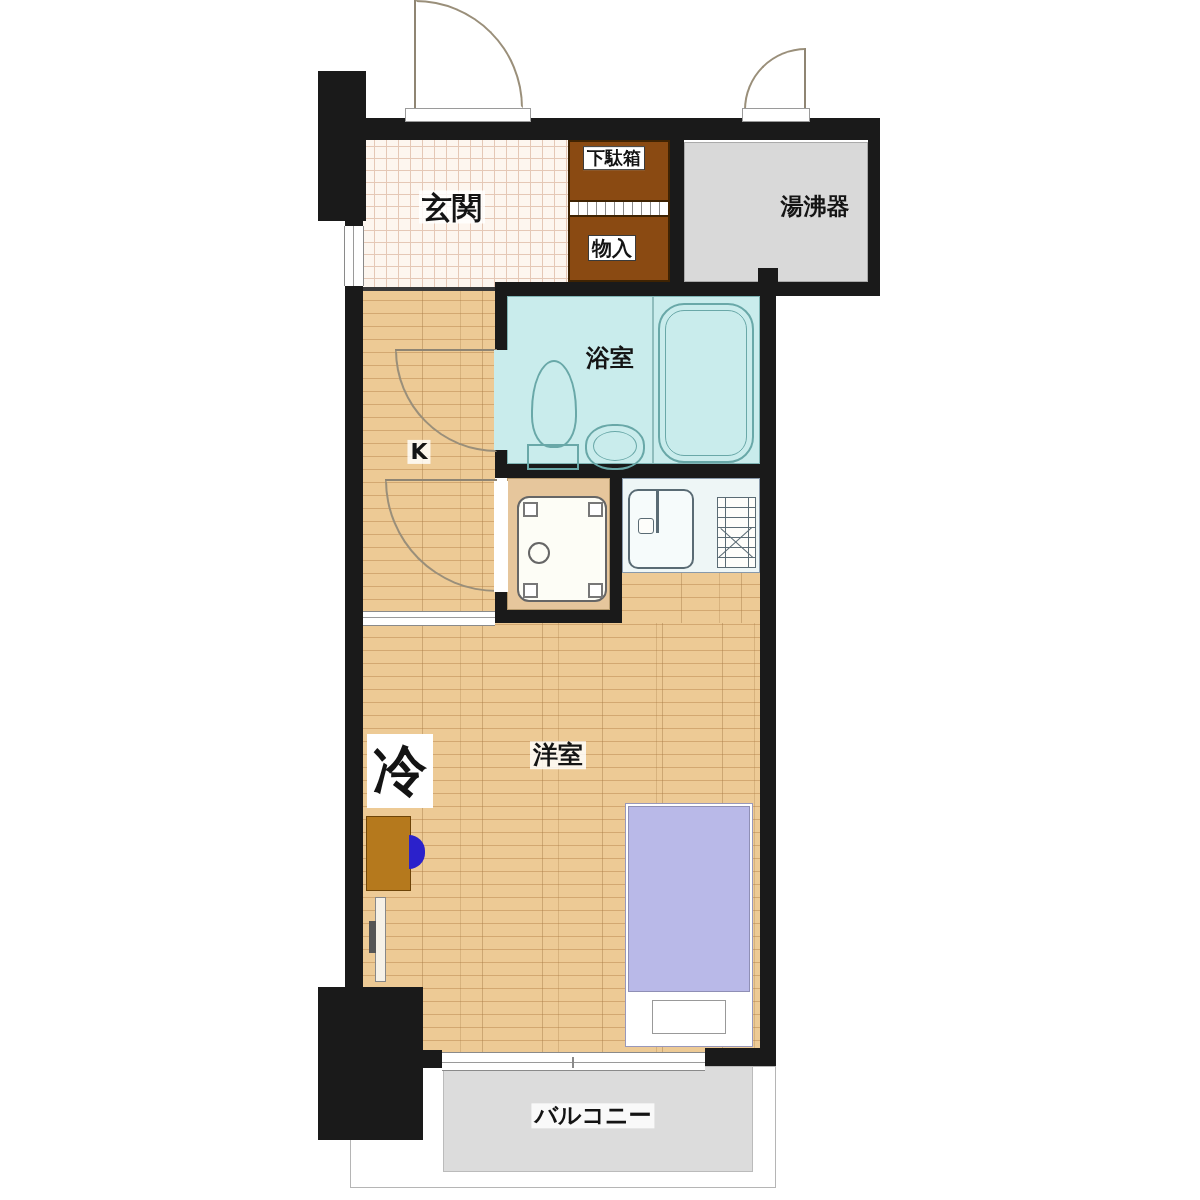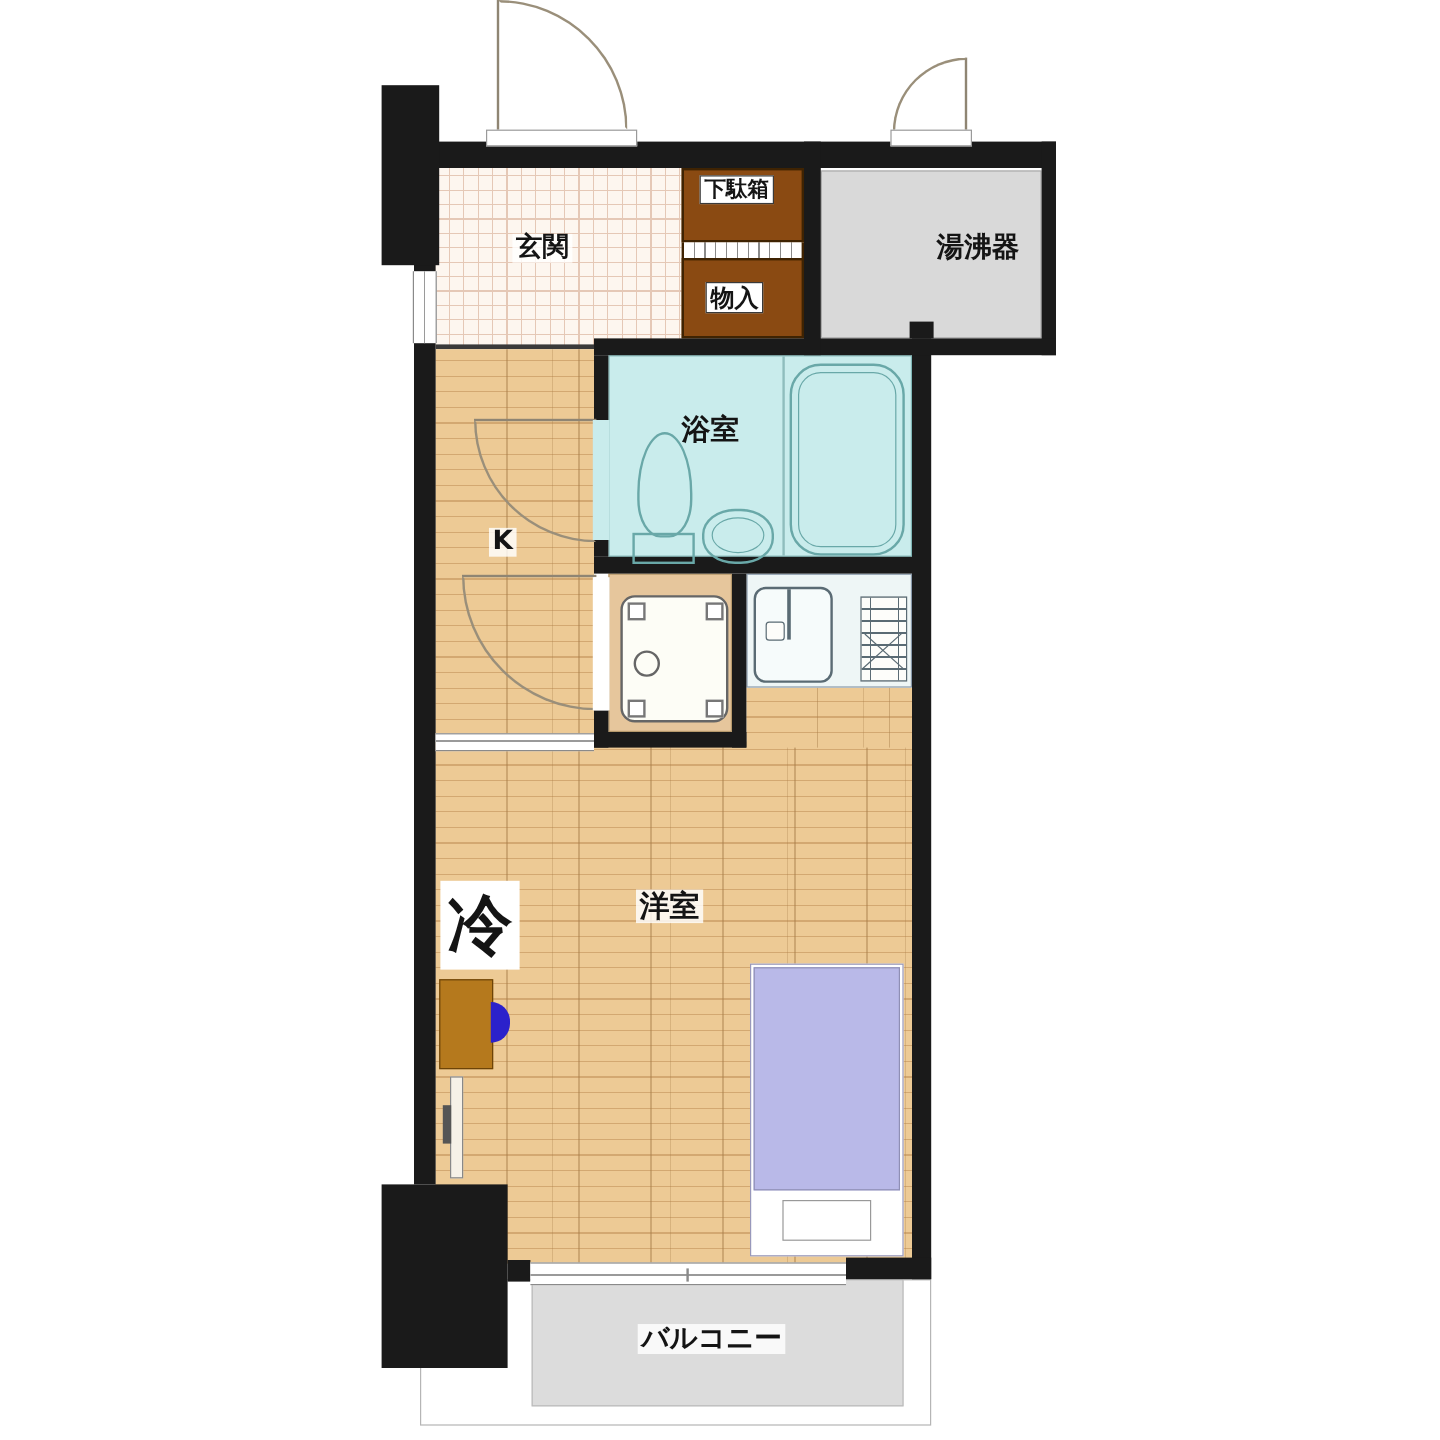--- a/index.html
+++ b/index.html
@@ -131,23 +131,23 @@
   <div class="abs" style="left:367px;top:734px;width:66px;height:74px;background:#ffffff;z-index:20;"></div>
   <div class="abs" style="left:366px;top:816px;width:45px;height:75px;background:#b5791d;border:1px solid #6d4408;z-index:20;"></div>
   <div class="abs" style="left:409px;top:835px;width:16px;height:34px;background:#2b21cb;border-radius:0 17px 17px 0;z-index:21;"></div>
   <div class="abs" style="left:375px;top:897px;width:11px;height:85px;background:#f6f1e7;border:1px solid #888;z-index:20;"></div>
   <div class="abs" style="left:369px;top:921px;width:7px;height:32px;background:#555;z-index:21;"></div>
   <div class="abs" style="left:625px;top:803px;width:128px;height:244px;background:#ffffff;border:1px solid #9898bb;z-index:20;">
     <div class="abs" style="left:2px;top:2px;width:122px;height:186px;background:#b9b9e8;border:1px solid #8f8fb5;"></div>
     <div class="abs" style="left:26px;top:196px;width:74px;height:34px;background:#ffffff;border:1px solid #999;"></div>
   </div>
 
-  <div class="lbl halo" style="left:452px;top:207px;font-size:22px;">玄関</div>
+  <div class="lbl halo" style="left:452px;top:207px;font-size:30px;">玄関</div>
   <div class="lbl boxed" style="left:614px;top:158px;font-size:18px;">下駄箱</div>
   <div class="lbl boxed" style="left:612px;top:248px;font-size:20px;">物入</div>
   <div class="lbl" style="left:815px;top:207px;font-size:23px;">湯沸器</div>
-  <div class="lbl" style="left:592px;top:358px;font-size:24px;">浴室</div>
+  <div class="lbl" style="left:610px;top:358px;font-size:24px;">浴室</div>
   <div class="lbl halo" style="left:419px;top:452px;font-size:22px;">K</div>
   <div class="lbl halo" style="left:558px;top:755px;font-size:25px;">洋室</div>
   <div class="lbl" style="left:400px;top:771px;font-size:54px;">冷</div>
   <div class="lbl halo" style="left:593px;top:1116px;font-size:23px;">バルコニー</div>
 
 </div>
 
 </body></html>

